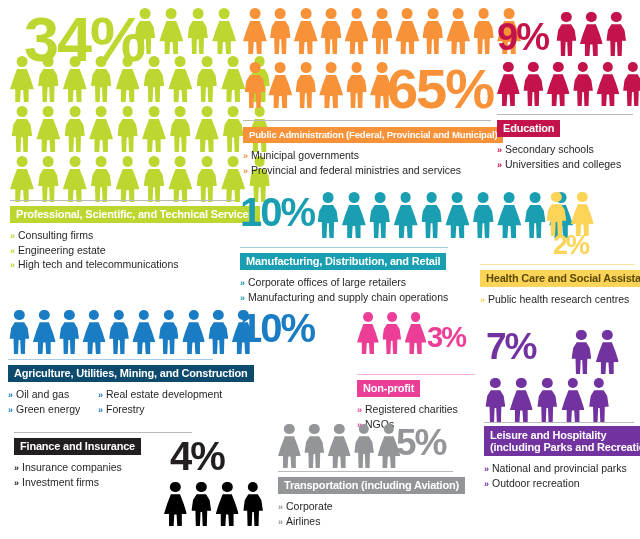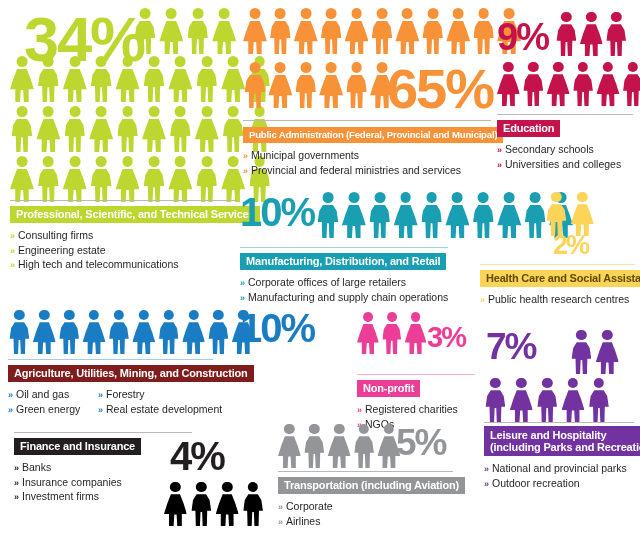--- a/index.html
+++ b/index.html
@@ -137,31 +137,31 @@
   </div>
 
   <div class="blk" style="left:8px;top:310px;">
     <div style="position:relative;width:305px;height:50px;">
       <div style="position:absolute;left:0;top:0;" id="pg-agriculture">
           <div class="row"><span class="fig" style="color: rgb(26, 125, 196); width: 22.88px; height: 44px; margin-right: 2px;"><span class="head" style="width: 10.34px; height: 10.34px;"></span><span class="body" style="top: 12.2012px; height: 31.7988px; width: 19.6768px; clip-path: polygon(26% 0%, 74% 0%, 92% 18%, 100% 52%, 80% 52%, 78% 100%, 57% 100%, 54% 56%, 46% 56%, 43% 100%, 22% 100%, 20% 52%, 0% 52%, 8% 18%);"></span></span><span class="fig" style="color: rgb(26, 125, 196); width: 22.88px; height: 44px; margin-right: 2px;"><span class="head" style="width: 10.34px; height: 10.34px;"></span><span class="body" style="top: 12.2012px; height: 31.7988px; width: 22.88px; clip-path: polygon(30% 0%, 70% 0%, 86% 30%, 100% 62%, 78% 62%, 78% 100%, 58% 100%, 55% 64%, 45% 64%, 42% 100%, 22% 100%, 22% 62%, 0% 62%, 14% 30%);"></span></span><span class="fig" style="color: rgb(26, 125, 196); width: 22.88px; height: 44px; margin-right: 2px;"><span class="head" style="width: 10.34px; height: 10.34px;"></span><span class="body" style="top: 12.2012px; height: 31.7988px; width: 19.6768px; clip-path: polygon(26% 0%, 74% 0%, 92% 18%, 100% 52%, 80% 52%, 78% 100%, 57% 100%, 54% 56%, 46% 56%, 43% 100%, 22% 100%, 20% 52%, 0% 52%, 8% 18%);"></span></span><span class="fig" style="color: rgb(26, 125, 196); width: 22.88px; height: 44px; margin-right: 2px;"><span class="head" style="width: 10.34px; height: 10.34px;"></span><span class="body" style="top: 12.2012px; height: 31.7988px; width: 22.88px; clip-path: polygon(30% 0%, 70% 0%, 86% 30%, 100% 62%, 78% 62%, 78% 100%, 58% 100%, 55% 64%, 45% 64%, 42% 100%, 22% 100%, 22% 62%, 0% 62%, 14% 30%);"></span></span><span class="fig" style="color: rgb(26, 125, 196); width: 22.88px; height: 44px; margin-right: 2px;"><span class="head" style="width: 10.34px; height: 10.34px;"></span><span class="body" style="top: 12.2012px; height: 31.7988px; width: 19.6768px; clip-path: polygon(26% 0%, 74% 0%, 92% 18%, 100% 52%, 80% 52%, 78% 100%, 57% 100%, 54% 56%, 46% 56%, 43% 100%, 22% 100%, 20% 52%, 0% 52%, 8% 18%);"></span></span><span class="fig" style="color: rgb(26, 125, 196); width: 22.88px; height: 44px; margin-right: 2px;"><span class="head" style="width: 10.34px; height: 10.34px;"></span><span class="body" style="top: 12.2012px; height: 31.7988px; width: 22.88px; clip-path: polygon(30% 0%, 70% 0%, 86% 30%, 100% 62%, 78% 62%, 78% 100%, 58% 100%, 55% 64%, 45% 64%, 42% 100%, 22% 100%, 22% 62%, 0% 62%, 14% 30%);"></span></span><span class="fig" style="color: rgb(26, 125, 196); width: 22.88px; height: 44px; margin-right: 2px;"><span class="head" style="width: 10.34px; height: 10.34px;"></span><span class="body" style="top: 12.2012px; height: 31.7988px; width: 19.6768px; clip-path: polygon(26% 0%, 74% 0%, 92% 18%, 100% 52%, 80% 52%, 78% 100%, 57% 100%, 54% 56%, 46% 56%, 43% 100%, 22% 100%, 20% 52%, 0% 52%, 8% 18%);"></span></span><span class="fig" style="color: rgb(26, 125, 196); width: 22.88px; height: 44px; margin-right: 2px;"><span class="head" style="width: 10.34px; height: 10.34px;"></span><span class="body" style="top: 12.2012px; height: 31.7988px; width: 22.88px; clip-path: polygon(30% 0%, 70% 0%, 86% 30%, 100% 62%, 78% 62%, 78% 100%, 58% 100%, 55% 64%, 45% 64%, 42% 100%, 22% 100%, 22% 62%, 0% 62%, 14% 30%);"></span></span><span class="fig" style="color: rgb(26, 125, 196); width: 22.88px; height: 44px; margin-right: 2px;"><span class="head" style="width: 10.34px; height: 10.34px;"></span><span class="body" style="top: 12.2012px; height: 31.7988px; width: 19.6768px; clip-path: polygon(26% 0%, 74% 0%, 92% 18%, 100% 52%, 80% 52%, 78% 100%, 57% 100%, 54% 56%, 46% 56%, 43% 100%, 22% 100%, 20% 52%, 0% 52%, 8% 18%);"></span></span><span class="fig" style="color: rgb(26, 125, 196); width: 22.88px; height: 44px; margin-right: 2px;"><span class="head" style="width: 10.34px; height: 10.34px;"></span><span class="body" style="top: 12.2012px; height: 31.7988px; width: 22.88px; clip-path: polygon(30% 0%, 70% 0%, 86% 30%, 100% 62%, 78% 62%, 78% 100%, 58% 100%, 55% 64%, 45% 64%, 42% 100%, 22% 100%, 22% 62%, 0% 62%, 14% 30%);"></span></span></div>
         </div>
       <div class="pct" style="position:absolute;left:232px;top:2px;font-size:40px;color:#1a7dc4;">10%</div>
     </div>
     <div class="bannerwrap" style="width:205px;margin-top:3px;">
-      <span class="banner" style="background:#7f1d1d;">Agriculture, Utilities, Mining, and Construction</span>
+      <span class="banner" style="background:#0c4a6e;">Agriculture, Utilities, Mining, and Construction</span>
       <div class="rule" style="left:0;top:-4px;width:205px;background:#a8cbe8;"></div>
     </div>
     <div class="cols" style="margin-top:6px;">
       <div id="bl-agriculture-l" style="width:76px;">
           <div class="bl"><i style="color: rgb(26, 125, 196);">»</i><span>Oil and gas</span></div>
           <div class="bl"><i style="color: rgb(26, 125, 196);">»</i><span>Green energy</span></div>
         </div>
       <div id="bl-agriculture-r">
+          <div class="bl"><i style="color: rgb(26, 125, 196);">»</i><span>Real estate development</span></div>
           <div class="bl"><i style="color: rgb(26, 125, 196);">»</i><span>Forestry</span></div>
-          <div class="bl"><i style="color: rgb(26, 125, 196);">»</i><span>Real estate development</span></div>
         </div>
     </div>
   </div>
 
   <div class="blk" style="left:357px;top:312px;">
     <div style="position:relative;width:125px;height:50px;">
       <div style="position:absolute;left:0;top:0;" id="pg-nonprofit">
           <div class="row"><span class="fig" style="color: rgb(236, 62, 150); width: 21.84px; height: 42px; margin-right: 2px;"><span class="head" style="width: 9.87px; height: 9.87px;"></span><span class="body" style="top: 11.6466px; height: 30.3534px; width: 21.84px; clip-path: polygon(30% 0%, 70% 0%, 86% 30%, 100% 62%, 78% 62%, 78% 100%, 58% 100%, 55% 64%, 45% 64%, 42% 100%, 22% 100%, 22% 62%, 0% 62%, 14% 30%);"></span></span><span class="fig" style="color: rgb(236, 62, 150); width: 21.84px; height: 42px; margin-right: 2px;"><span class="head" style="width: 9.87px; height: 9.87px;"></span><span class="body" style="top: 11.6466px; height: 30.3534px; width: 18.7824px; clip-path: polygon(26% 0%, 74% 0%, 92% 18%, 100% 52%, 80% 52%, 78% 100%, 57% 100%, 54% 56%, 46% 56%, 43% 100%, 22% 100%, 20% 52%, 0% 52%, 8% 18%);"></span></span><span class="fig" style="color: rgb(236, 62, 150); width: 21.84px; height: 42px; margin-right: 2px;"><span class="head" style="width: 9.87px; height: 9.87px;"></span><span class="body" style="top: 11.6466px; height: 30.3534px; width: 21.84px; clip-path: polygon(30% 0%, 70% 0%, 86% 30%, 100% 62%, 78% 62%, 78% 100%, 58% 100%, 55% 64%, 45% 64%, 42% 100%, 22% 100%, 22% 62%, 0% 62%, 14% 30%);"></span></span></div>
         </div>
       <div class="pct" style="position:absolute;left:70px;top:14px;font-size:29px;color:#ec3e96;">3%</div>
@@ -213,21 +213,20 @@
         <div class="bl"><i style="color: rgb(147, 149, 152);">»</i><span>Airlines</span></div>
       </div>
   </div>
 
   <div class="blk" style="left:14px;top:436px;">
     <div class="bannerwrap" style="width:178px;">
       <span class="banner dark" style="background:#231f20;">Finance and Insurance</span>
       <div class="rule" style="left:0;top:-4px;width:178px;"></div>
     </div>
     <div style="margin-top:6px;" id="bl-finance">
-        <div class="bl"><i style="color: rgb(35, 31, 32);">»</i><span>Banks</span></div>
         <div class="bl"><i style="color: rgb(35, 31, 32);">»</i><span>Insurance companies</span></div>
         <div class="bl"><i style="color: rgb(35, 31, 32);">»</i><span>Investment firms</span></div>
       </div>
   </div>
   <div class="blk" style="left:160px;top:440px;">
     <div style="position:relative;width:110px;height:90px;">
       <div class="pct" style="position:absolute;left:10px;top:0;font-size:40px;color:#231f20;">4%</div>
       <div style="position:absolute;left:4px;top:42px;" id="pg-finance">
           <div class="row"><span class="fig" style="color: rgb(0, 0, 0); width: 22.88px; height: 44px; margin-right: 3px;"><span class="head" style="width: 10.34px; height: 10.34px;"></span><span class="body" style="top: 12.2012px; height: 31.7988px; width: 22.88px; clip-path: polygon(30% 0%, 70% 0%, 86% 30%, 100% 62%, 78% 62%, 78% 100%, 58% 100%, 55% 64%, 45% 64%, 42% 100%, 22% 100%, 22% 62%, 0% 62%, 14% 30%);"></span></span><span class="fig" style="color: rgb(0, 0, 0); width: 22.88px; height: 44px; margin-right: 3px;"><span class="head" style="width: 10.34px; height: 10.34px;"></span><span class="body" style="top: 12.2012px; height: 31.7988px; width: 19.6768px; clip-path: polygon(26% 0%, 74% 0%, 92% 18%, 100% 52%, 80% 52%, 78% 100%, 57% 100%, 54% 56%, 46% 56%, 43% 100%, 22% 100%, 20% 52%, 0% 52%, 8% 18%);"></span></span><span class="fig" style="color: rgb(0, 0, 0); width: 22.88px; height: 44px; margin-right: 3px;"><span class="head" style="width: 10.34px; height: 10.34px;"></span><span class="body" style="top: 12.2012px; height: 31.7988px; width: 22.88px; clip-path: polygon(30% 0%, 70% 0%, 86% 30%, 100% 62%, 78% 62%, 78% 100%, 58% 100%, 55% 64%, 45% 64%, 42% 100%, 22% 100%, 22% 62%, 0% 62%, 14% 30%);"></span></span><span class="fig" style="color: rgb(0, 0, 0); width: 22.88px; height: 44px; margin-right: 3px;"><span class="head" style="width: 10.34px; height: 10.34px;"></span><span class="body" style="top: 12.2012px; height: 31.7988px; width: 19.6768px; clip-path: polygon(26% 0%, 74% 0%, 92% 18%, 100% 52%, 80% 52%, 78% 100%, 57% 100%, 54% 56%, 46% 56%, 43% 100%, 22% 100%, 20% 52%, 0% 52%, 8% 18%);"></span></span></div>
         </div>

